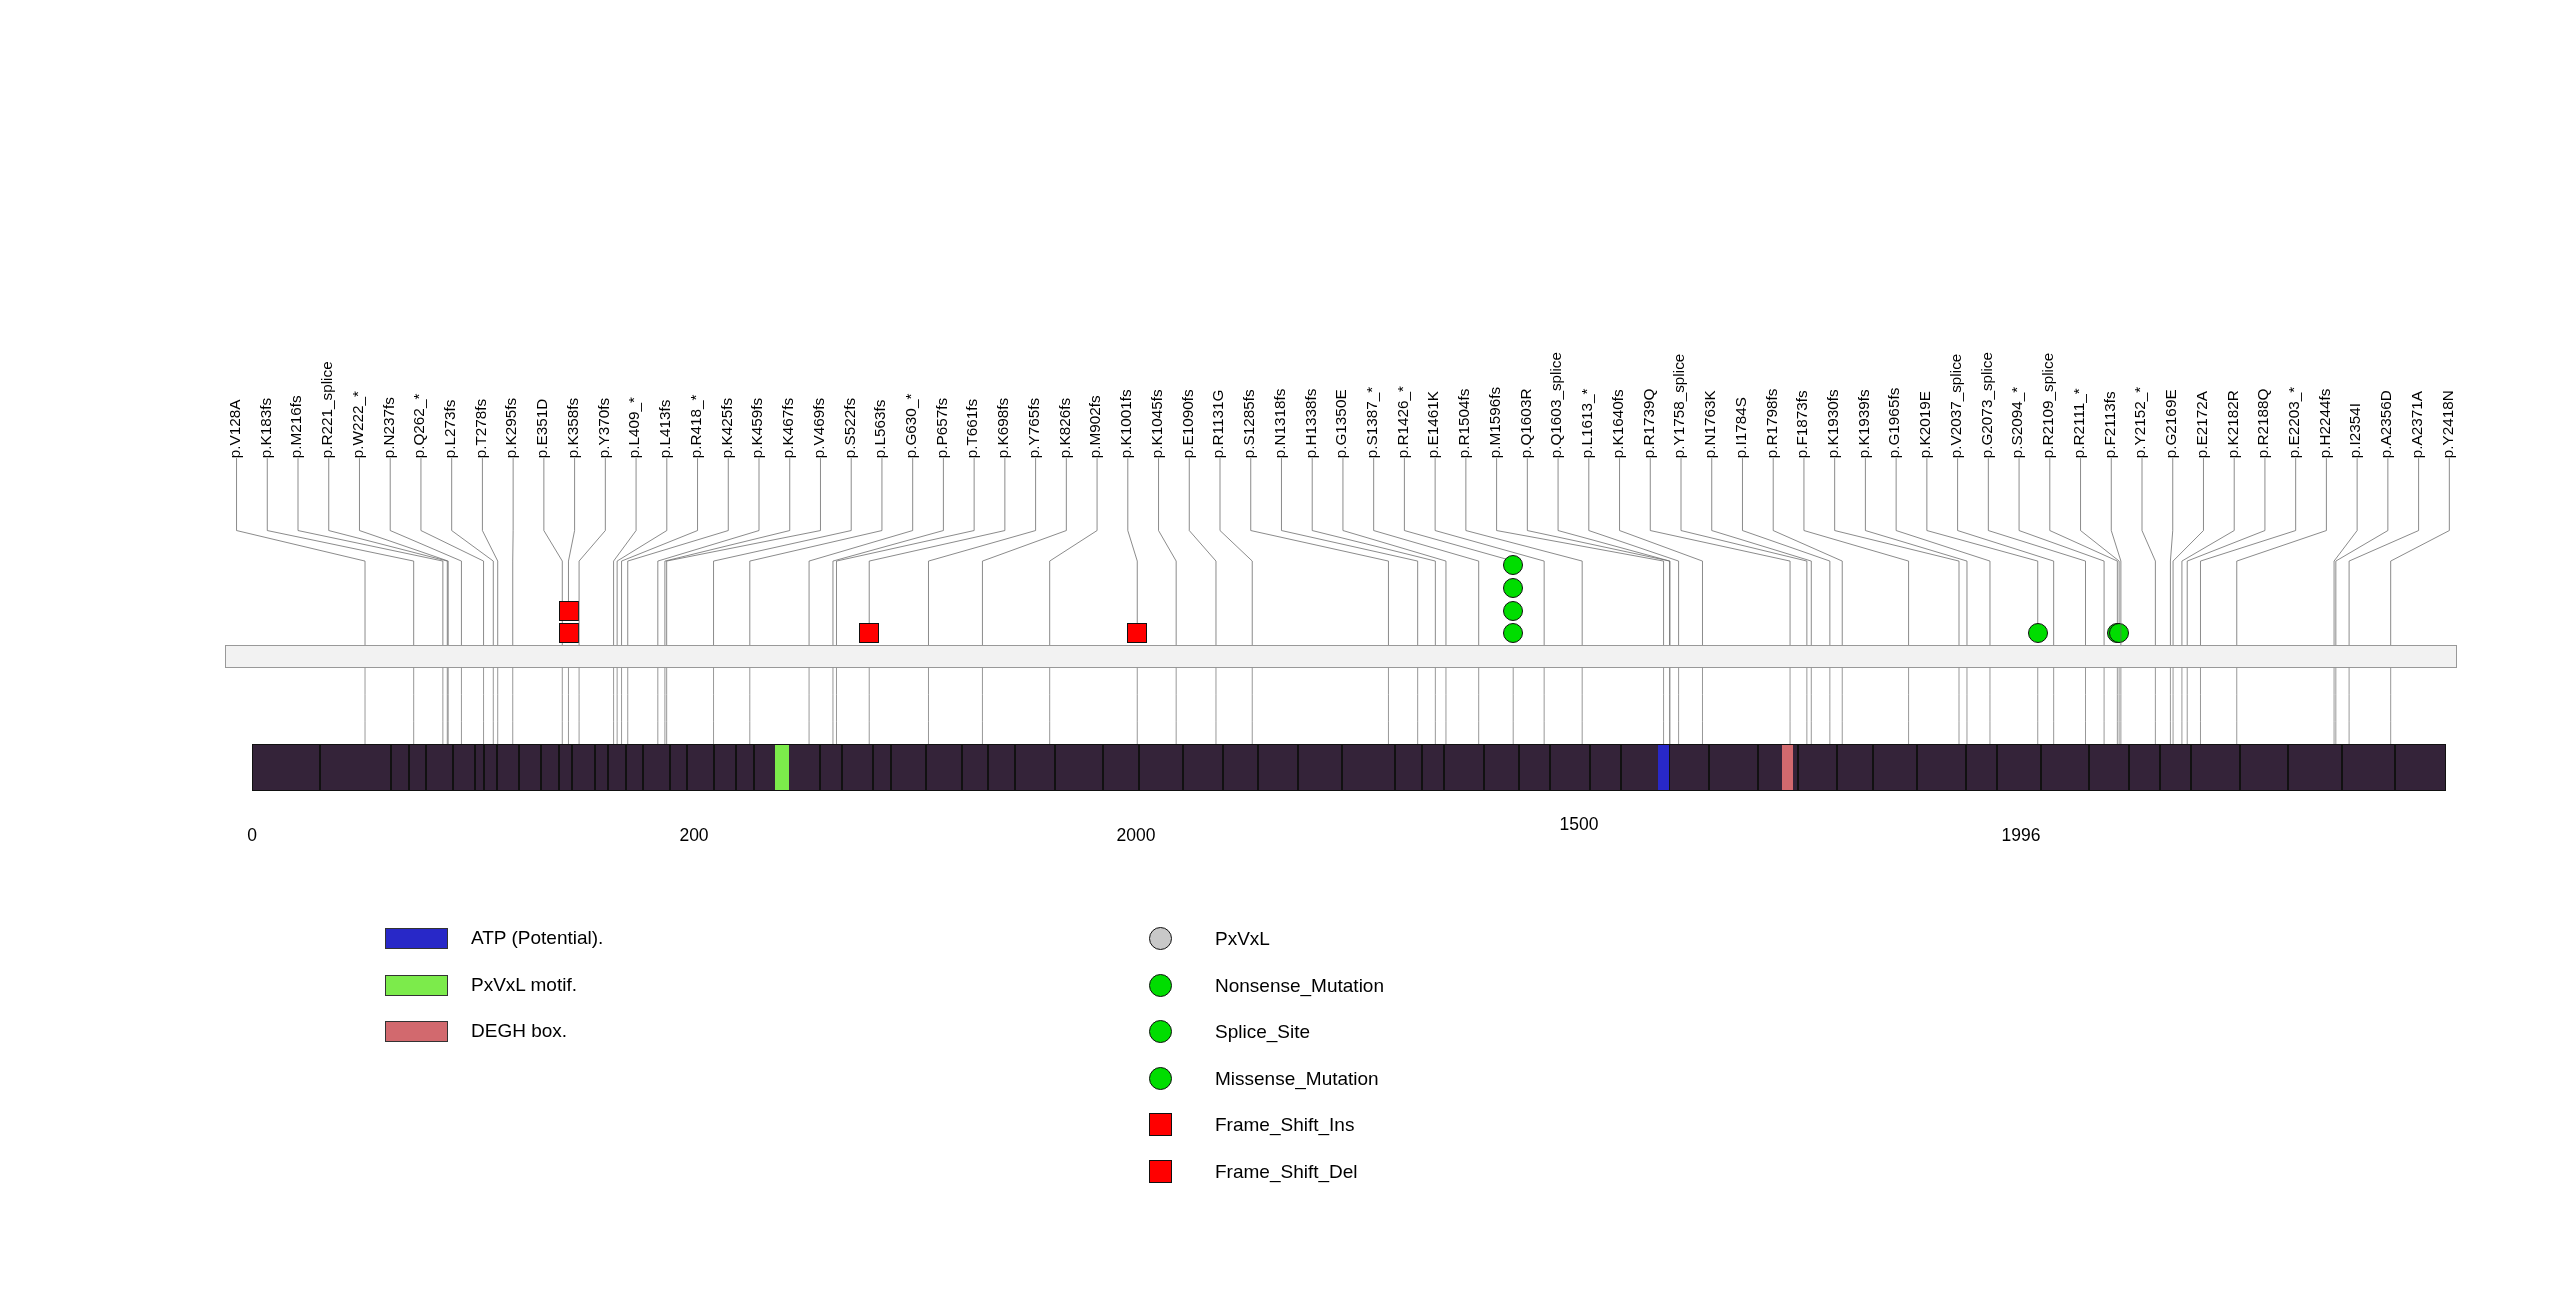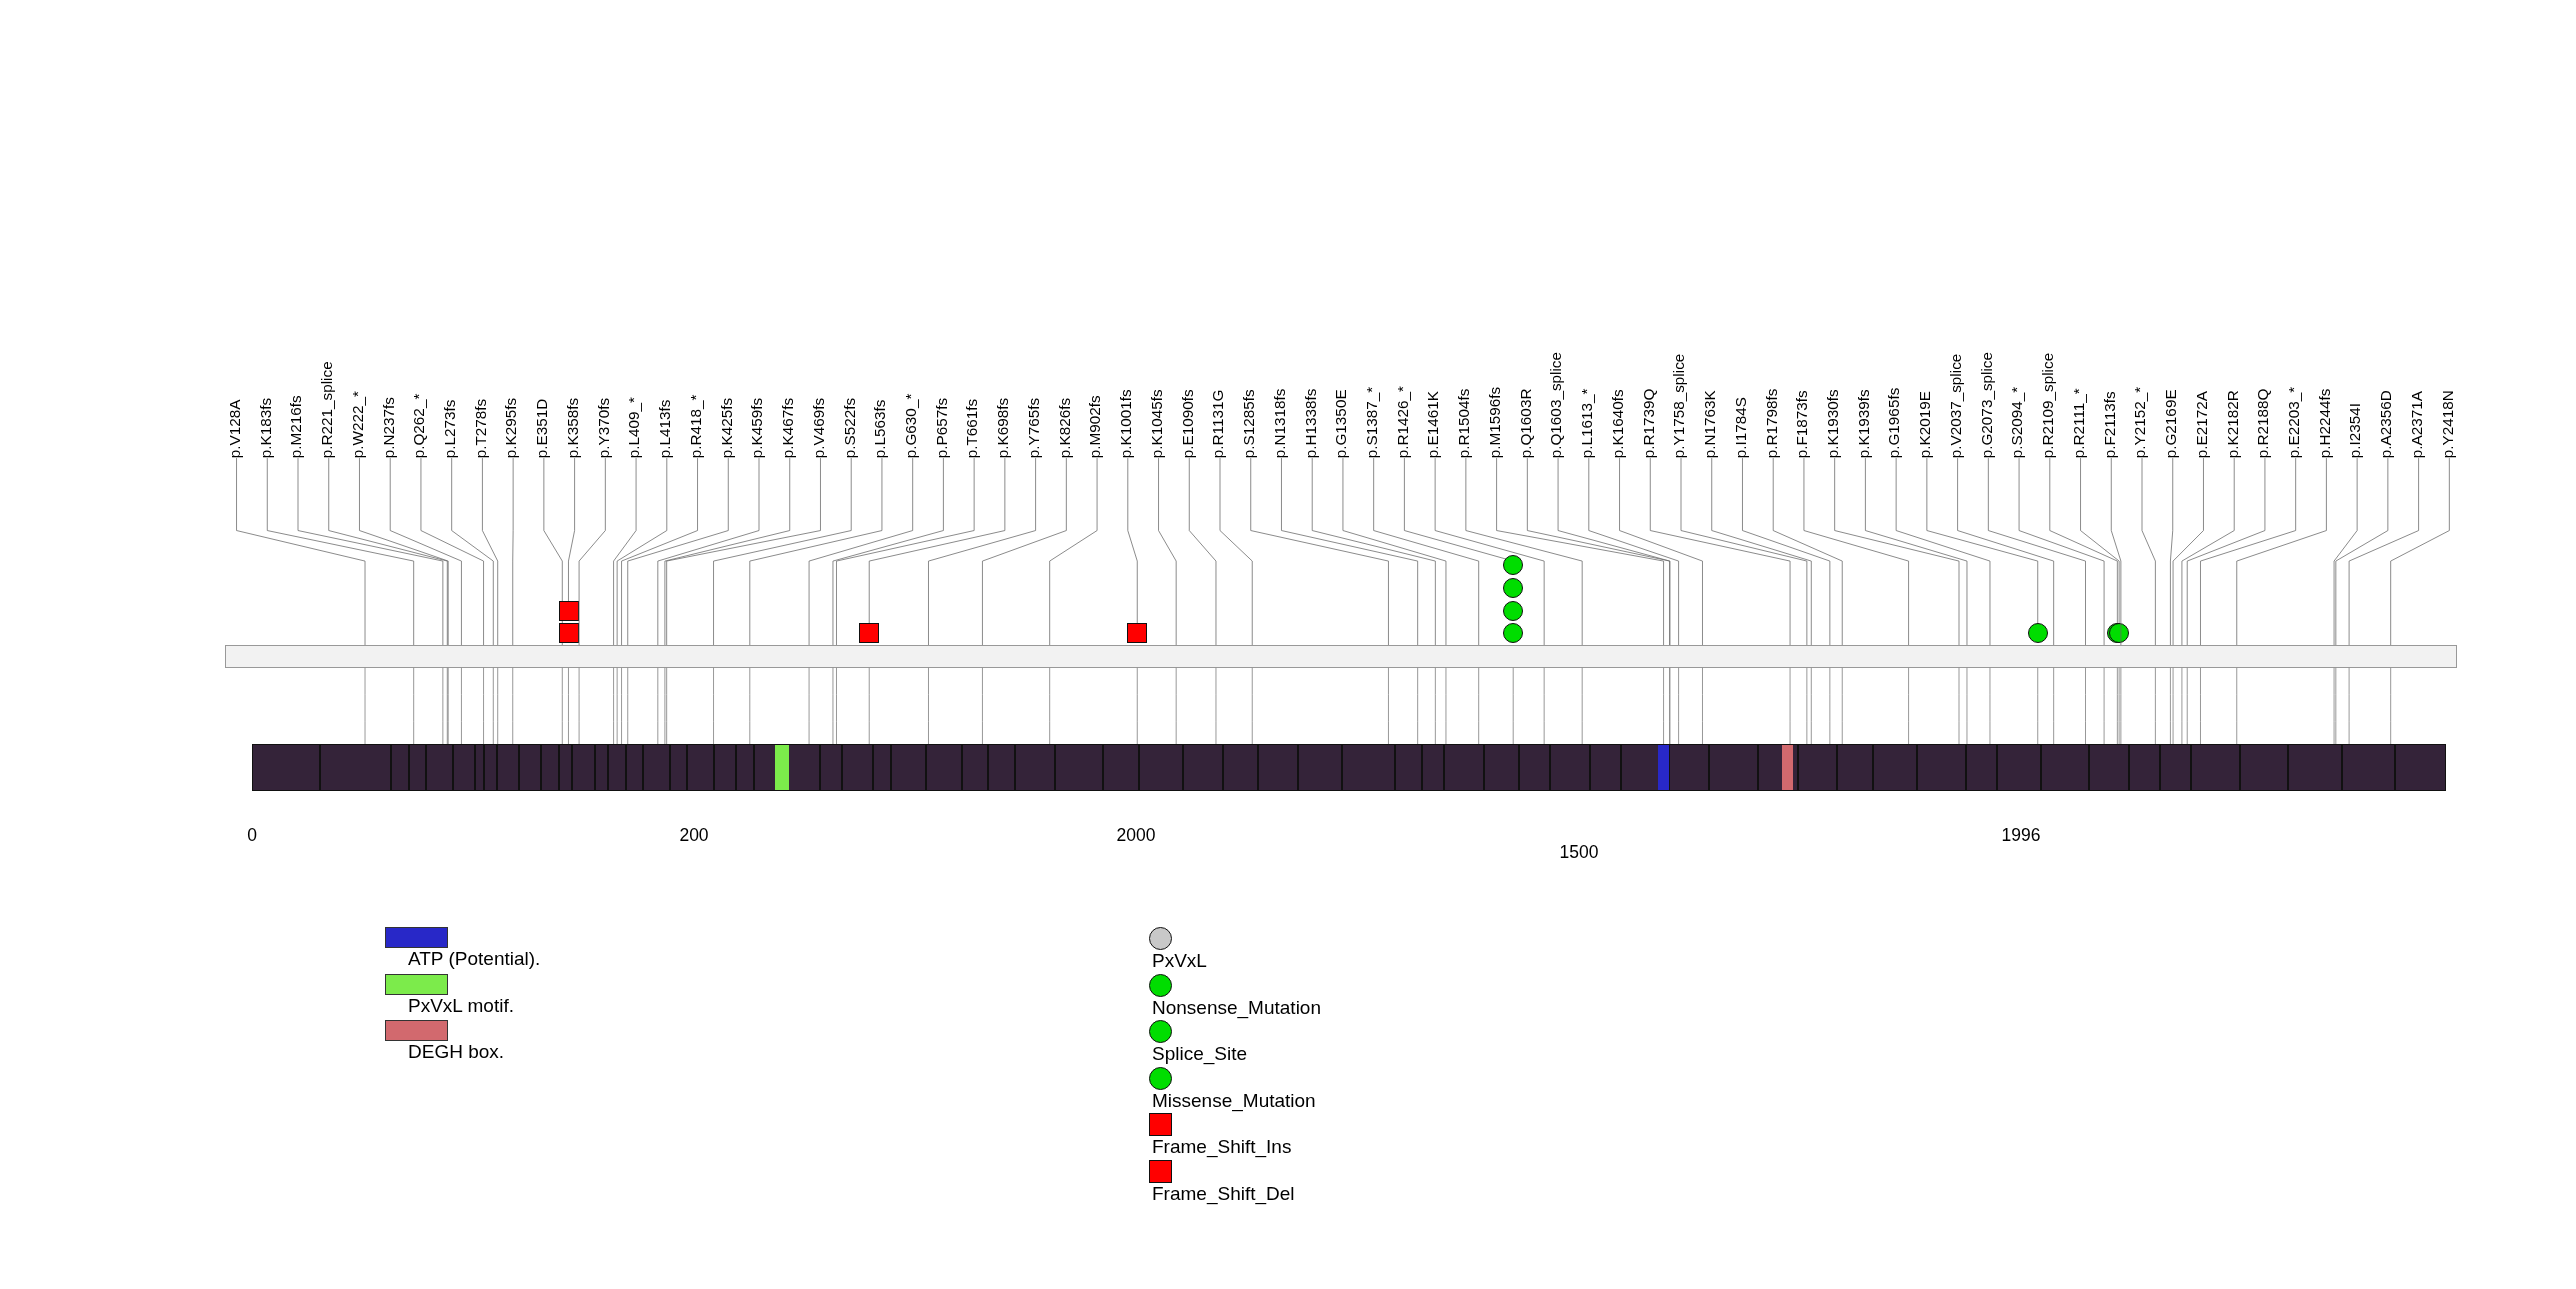--- a/index.html
+++ b/index.html
@@ -103,23 +103,22 @@
     font-size: 17.5px;
     text-align: center;
     transform: translateX(-50%);
     color: #000000;
   }
 
   
   .legend-item {
     position: absolute;
     display: flex;
-    align-items: flex-start;
+    align-items: flex-end;
     gap: 0;
-    flex-direction: column;
   }
   .legend-swatch-rect {
     width: 63px;
     height: 21.4px;
     border: 0.8px solid #333333;
     box-sizing: border-box;
   }
   .legend-swatch-holder {
     width: 63px;
     display: flex;
@@ -674,21 +673,21 @@
       <div class="domain-tick" style="left: 2141px;"></div>
       <div class="domain-region" style="left: 522px; width: 14px; background: rgb(124, 235, 75);"></div>
       <div class="domain-region" style="left: 1405px; width: 10.6px; background: rgb(40, 40, 200);"></div>
       <div class="domain-region" style="left: 1529px; width: 10.6px; background: rgb(210, 105, 110);"></div>
     </div>
 
   <div id="axis">
       <div class="axis-tick-label" style="left: 252px; top: 30.5px;">0</div>
       <div class="axis-tick-label" style="left: 694px; top: 30.5px;">200</div>
       <div class="axis-tick-label" style="left: 1136px; top: 30.5px;">2000</div>
-      <div class="axis-tick-label" style="left: 1579px; top: 48px;">1500</div>
+      <div class="axis-tick-label" style="left: 1579px; top: 20px;">1500</div>
       <div class="axis-tick-label" style="left: 2021px; top: 30.5px;">1996</div>
     </div>
 
   <div id="legend-domains" style="position: absolute; left: 385px; top: 927px;">
       <div class="legend-item" style="left: 0px; top: 0px;">
         <div class="legend-swatch-rect" style="background: rgb(40, 40, 200);"></div>
         <span class="legend-text">ATP (Potential).</span>
       </div>
       <div class="legend-item" style="left: 0px; top: 47px;">
         <div class="legend-swatch-rect" style="background: rgb(124, 235, 75);"></div>

